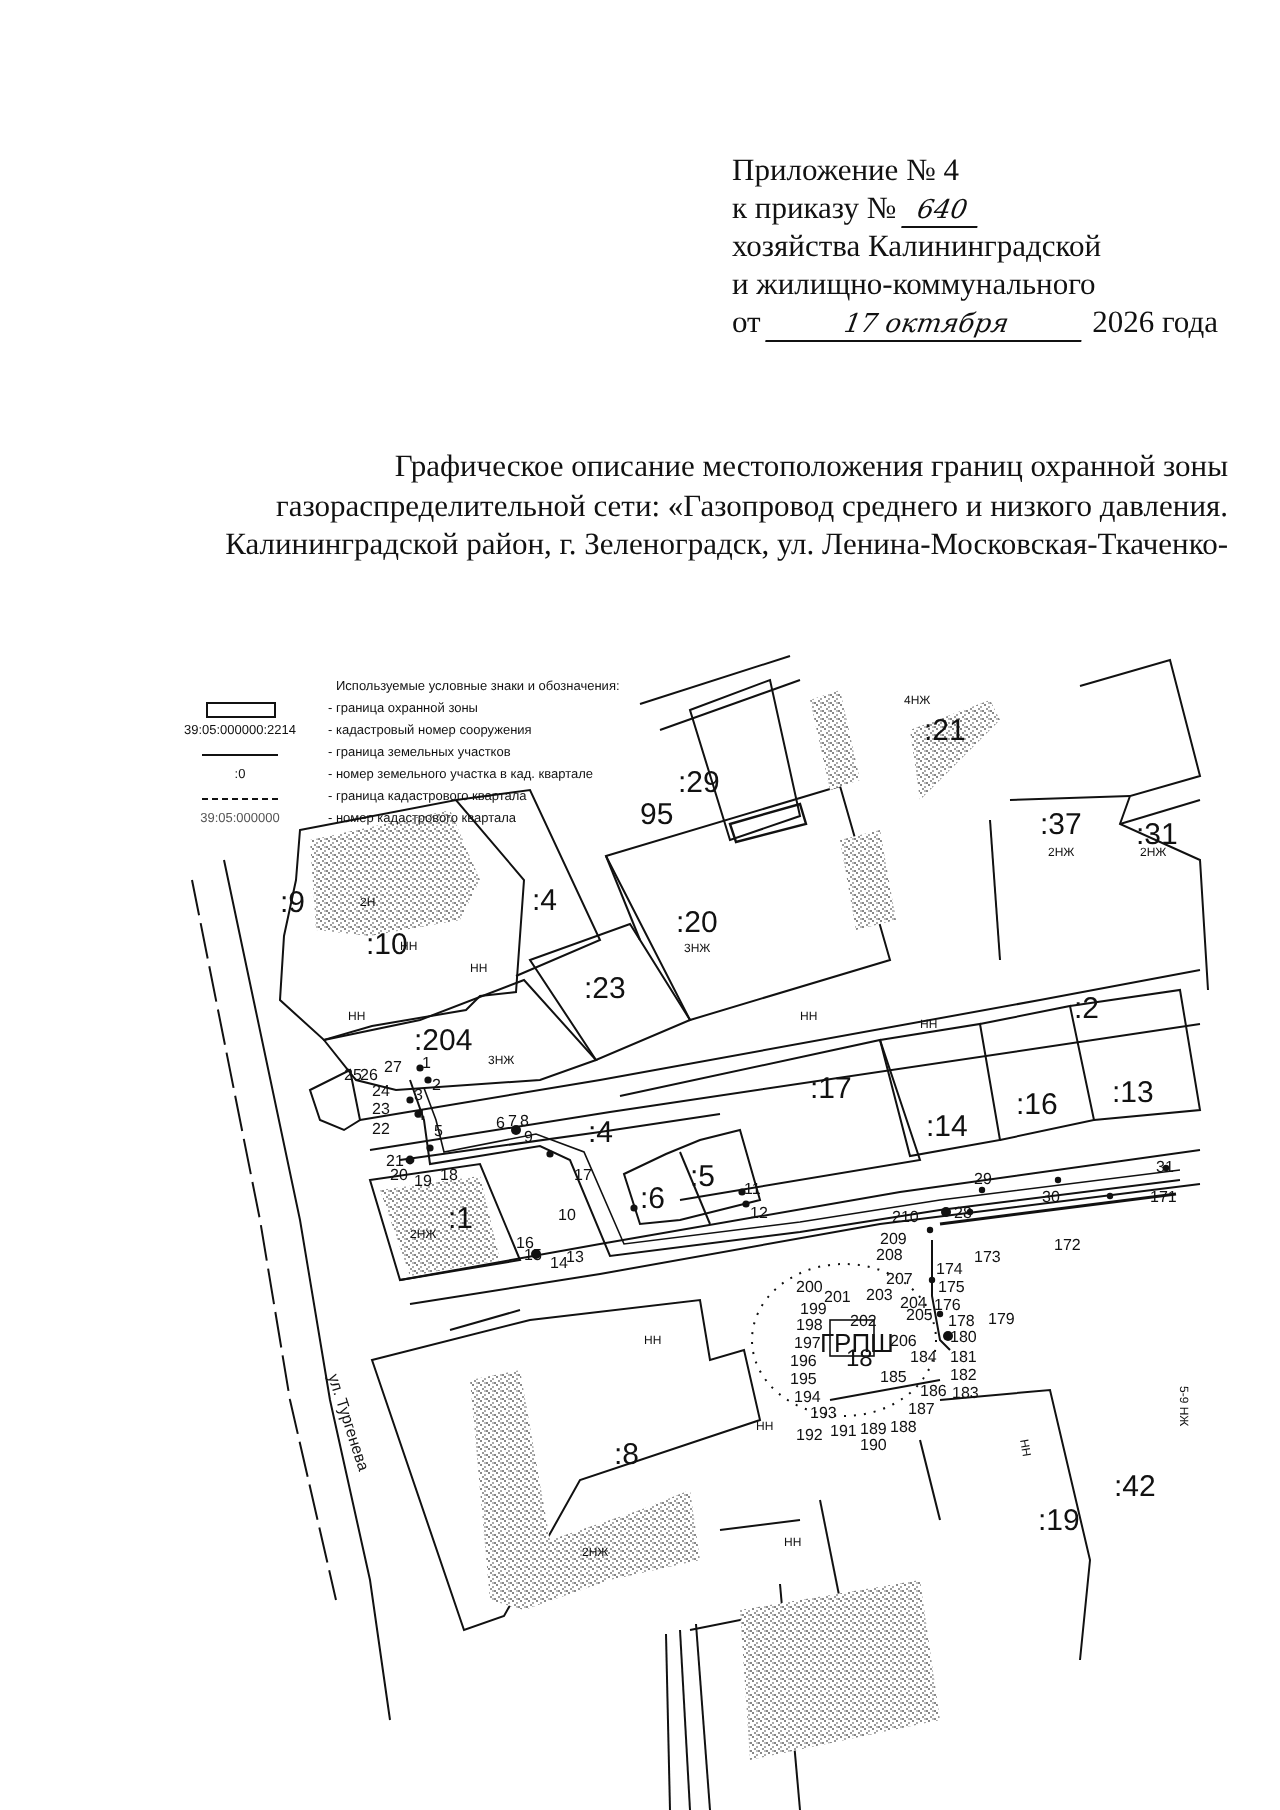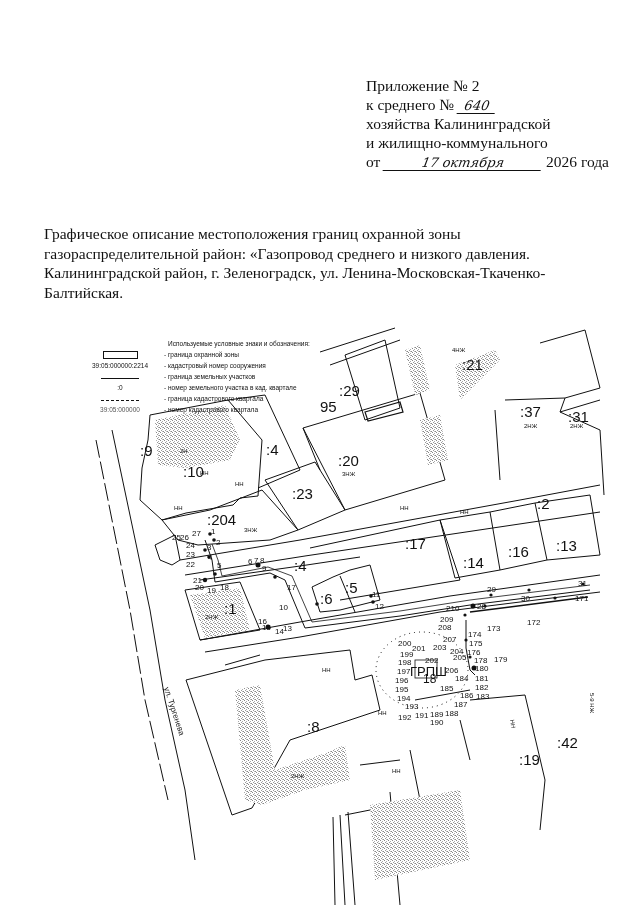--- a/index.html
+++ b/index.html
@@ -6,55 +6,54 @@
   body { width: 640px; height: 905px; position: relative; overflow: hidden;
          font-family: "Liberation Serif", serif; color: #111; }
   .appendix { position: absolute; left: 366px; top: 76px; width: 240px;
               font-size: 15.5px; line-height: 19px; }
   .appendix div { white-space: nowrap; }
   .hand { font-family: "DejaVu Serif", serif; font-style: italic; font-size: 13px;
           display: inline-block; border-bottom: 1px solid #111; text-align: center;
           line-height: 15px; transform: skewX(-10deg); }
   .hand.order { width: 38px; }
   .hand.date { width: 158px; }
-  .title { position: absolute; left: 44px; top: 224px; width: 560px; text-align: left;
+  .title { position: absolute; left: 54px; top: 224px; width: 560px; text-align: right;
            font-size: 15.5px; line-height: 19.5px; }
   .map { position: absolute; left: 0; top: 325px; width: 640px; height: 580px; }
   .legend { position: absolute; left: 80px; top: 338px; width: 260px;
             font-family: "Liberation Sans", sans-serif; font-size: 6.5px; line-height: 11px; }
   .legend .heading { position: absolute; left: 88px; top: 0; white-space: nowrap; }
   .legend .row { position: absolute; left: 0; height: 11px; width: 260px; }
   .legend .sym { position: absolute; left: 0; width: 80px; text-align: center; font-size: 6.5px; }
   .legend .txt { position: absolute; left: 84px; white-space: nowrap; }
   .sym-box { display: inline-block; width: 33px; height: 6px; border: 1px solid #111; margin-top: 2px; }
   .sym-line { display: inline-block; width: 38px; border-top: 1px solid #111; margin-top: 5px; }
   .sym-dash { display: inline-block; width: 38px; border-top: 1px dashed #111; margin-top: 5px; }
   .sym-grey { color: #555; }
   svg text { font-family: "Liberation Sans", sans-serif; }
 </style>
 </head>
 <body>
 
 <div class="appendix">
-  <div>Приложение № 2</div>
+  <div>Приложение № 4</div>
   <div>
-    <span>к среднего № </span><span class="hand order">640</span>
+    <span>к приказу № </span><span class="hand order">640</span>
   </div>
   <div>хозяйства Калининградской</div>
   <div>и жилищно-коммунального</div>
   <div>
     <span>от </span><span class="hand date">17 октября</span><span> 2026 года</span>
   </div>
 </div>
 
 <div class="title">
   <div>Графическое описание местоположения границ охранной зоны</div>
-  <div>газораспределительной район: «Газопровод среднего и низкого давления.</div>
+  <div>газораспределительной сети: «Газопровод среднего и низкого давления.</div>
   <div>Калининградской район, г. Зеленоградск, ул. Ленина-Московская-Ткаченко-</div>
-  <div>Балтийская.</div>
 </div>
 
 <svg class="map" viewBox="0 325 640 580" width="640" height="580" xmlns="http://www.w3.org/2000/svg">
   <defs>
     <pattern id="stipple" width="4" height="4" patternUnits="userSpaceOnUse">
       <rect width="4" height="4" fill="#fff"></rect>
       <rect x="0" y="0" width="1" height="1" fill="#888"></rect>
       <rect x="2" y="1" width="1" height="1" fill="#aaa"></rect>
       <rect x="1" y="2" width="1" height="1" fill="#999"></rect>
       <rect x="3" y="3" width="1" height="1" fill="#888"></rect>

